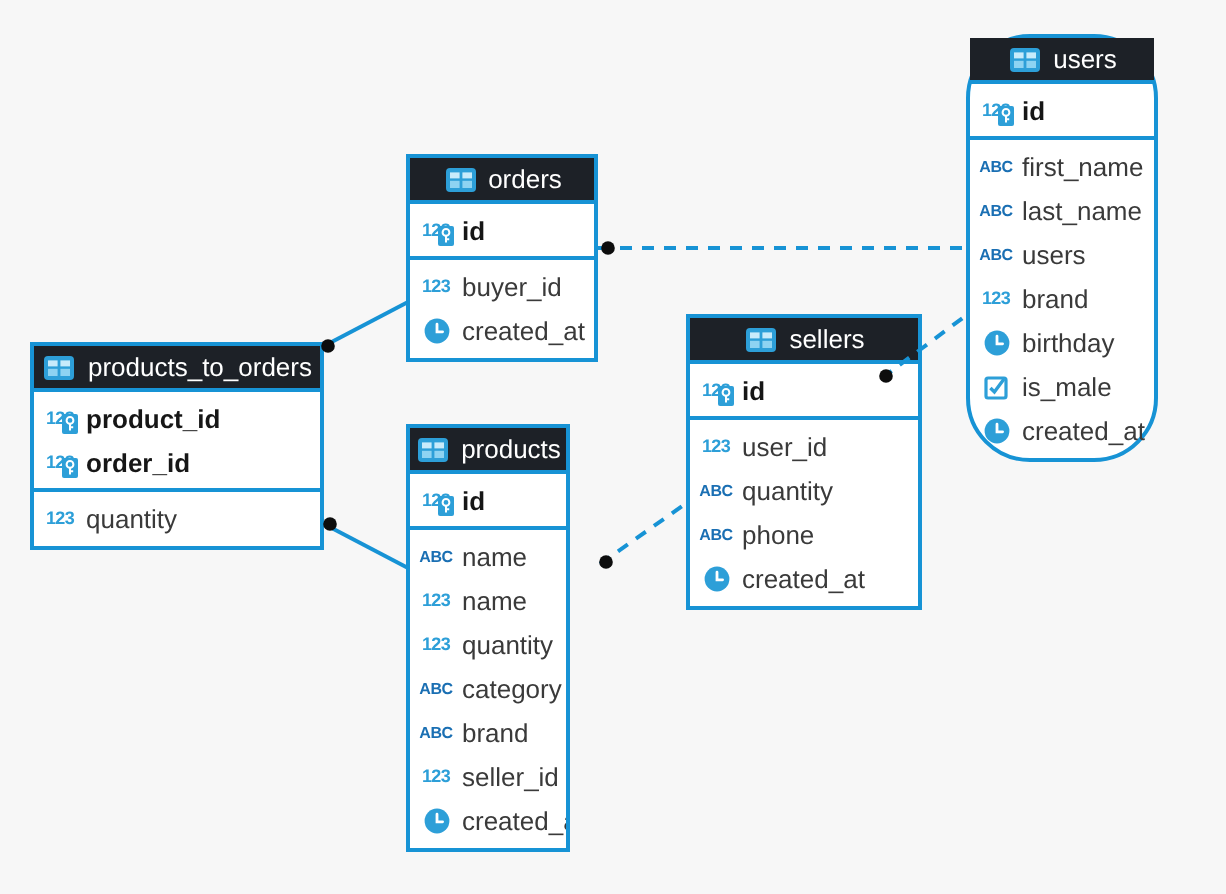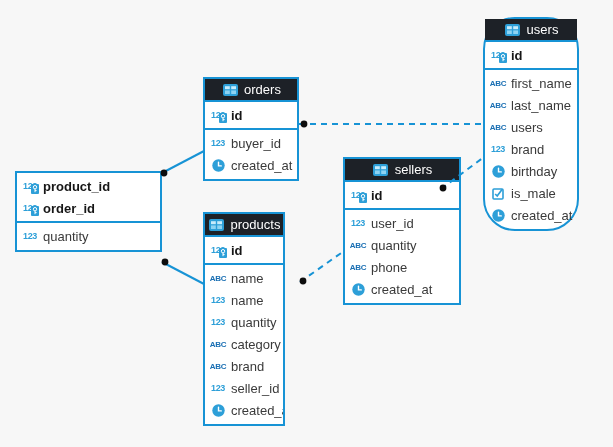--- a/index.html
+++ b/index.html
@@ -150,20 +150,32 @@
               <svg width="13" height="13" viewBox="0 0 13 13">
                 <circle cx="6.5" cy="6.5" r="6.2" fill="#2d9fd8"></circle>
                 <path d="M6.5 3.1 L6.5 6.9 L9.3 6.9" stroke="#ffffff" stroke-width="1.4" fill="none" stroke-linecap="round"></path>
               </svg>
             </span>
             <span>created_at</span>
           </div>
         </div>
   </div>
       <div class="table" style="left: 15px; top: 171px; width: 147px;">
+    <div class="thead">
+      <span class="ic thead-ic">
+            <svg width="15" height="12" viewBox="0 0 15 12">
+              <rect x="0" y="0" width="15" height="12" rx="2" fill="#2d9fd8"></rect>
+              <rect x="2" y="2.2" width="4.8" height="3" fill="#c8ebfb"></rect>
+              <rect x="8.2" y="2.2" width="4.8" height="3" fill="#c8ebfb"></rect>
+              <rect x="2" y="6.4" width="4.8" height="3.6" fill="#8ed3f2"></rect>
+              <rect x="8.2" y="6.4" width="4.8" height="3.6" fill="#8ed3f2"></rect>
+            </svg>
+          </span>
+      <span class="tname">products_to_orders</span>
+    </div>
     <div class="pksec">
           <div class="row">
             <span class="ic">
               <span class="t-num">123</span>
               <span class="pk-badge"><svg width="8" height="10" viewBox="0 0 8 10">
                   <rect x="0" y="0" width="8" height="10" rx="1" fill="#2d9fd8"></rect>
                   <circle cx="4" cy="3.2" r="1.7" fill="none" stroke="#ffffff" stroke-width="1"></circle>
                   <path d="M4 4.9 L4 8.2 M4 6.6 L5.6 6.6" stroke="#ffffff" stroke-width="1"></path>
                 </svg></span>
             </span>

